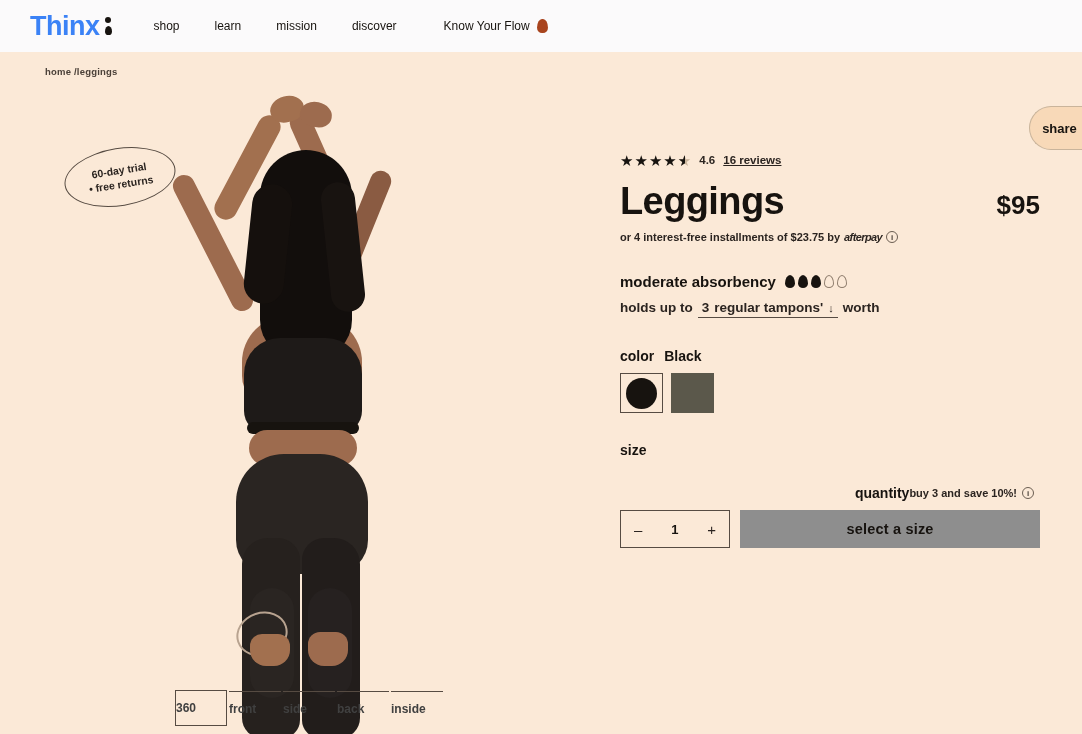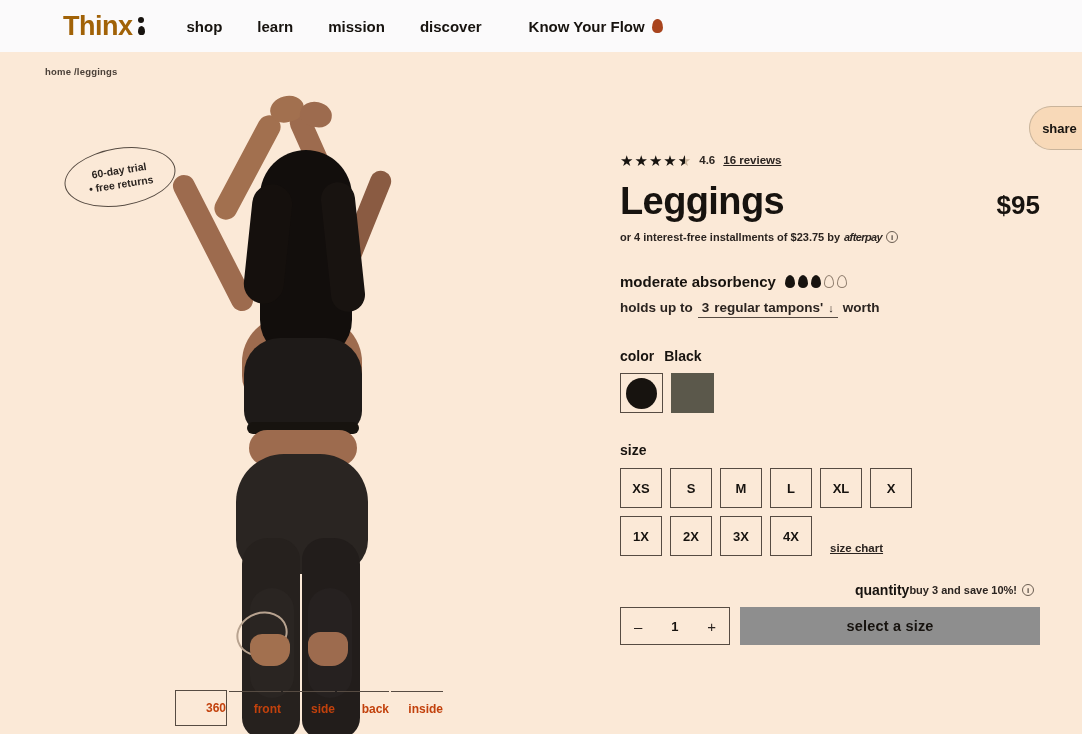--- a/index.html
+++ b/index.html
@@ -11,31 +11,31 @@
   }
   #page { position: relative; width: 1082px; height: 734px; background: #FBE9D7; }
 
   
   .header {
     position: absolute; top: 0; left: 0; width: 1082px; height: 52px;
     background: #FBFAFB; display: flex; align-items: center;
   }
   .logo-wrap { display: flex; align-items: center; margin-left: 30px; }
   .logo-text {
-    font-size: 27px; font-weight: bold; color: #a16207;
-    letter-spacing: -0.5px; line-height: 1; margin-left: 33px;
+    font-size: 27px; font-weight: bold; color: #3b82f6;
+    letter-spacing: -0.5px; line-height: 1;
   }
   .logo-dots { margin-left: 5px; display: flex; flex-direction: column;
     align-items: center; justify-content: center; gap: 3px; }
   .logo-dots i { display: block; width: 6px; height: 6px; border-radius: 50%;
     background: #17130F; }
   .logo-dots i.drop { border-radius: 50% 50% 50% 50% / 60% 60% 40% 40%;
     width: 7px; height: 9px; }
   .nav { display: flex; align-items: center; margin-left: 42px; gap: 35px; }
-  .nav-item { font-size: 15px; color: #17130F; font-weight: 700; white-space: nowrap; }
+  .nav-item { font-size: 12px; color: #17130F; font-weight: 400; white-space: nowrap; }
   .nav-item.flow { display: flex; align-items: center; gap: 7px; margin-left: 12px; }
   .flow-icon { width: 11px; height: 14px; background: #A8441E;
     border-radius: 45% 45% 45% 45% / 62% 62% 38% 38%; display: inline-block; }
 
   
   .breadcrumb {
     position: absolute; top: 66px; left: 45px;
     font-size: 9.5px; color: #4A4038; font-weight: 600; letter-spacing: 0.2px;
   }
 
@@ -107,22 +107,22 @@
     border-radius: 12px 12px 16px 16px; }
   .foot-r{ width: 40px; height: 34px; left: 158px; top: 544px; background:#9D6B4E;
     border-radius: 12px 12px 16px 16px; }
   .cable { width: 52px; height: 44px; left: 86px; top: 524px;
     border: 2px solid #B8A390; border-radius: 50%; background: none;
     transform: rotate(-18deg); }
 
   
   .viewtabs { position: absolute; top: 690px; left: 175px; display: flex; gap: 0; }
   .viewtab {
-    width: 52px; height: 36px; display: flex; align-items: center; justify-content: flex-end;
-    font-size: 12px; color: #c2410c; font-weight: 600; margin-right: 2px;
+    width: 52px; height: 36px; display: flex; align-items: center; justify-content: flex-start;
+    font-size: 12px; color: #404040; font-weight: 600; margin-right: 2px;
   }
   .viewtab.sel { border: 1.5px solid #564B42; }
   .viewtab.rule { border-top: 1.5px solid #564B42; height: 34px; margin-top: 1px; }
 
   
   .panel { position: absolute; top: 150px; left: 620px; width: 420px; }
 
   .rating-row { display: flex; align-items: center; gap: 8px; height: 20px; }
   .stars { display: flex; gap: 1px; align-items: center; }
   .star { font-size: 15px; color: #17130F; line-height: 1; }
@@ -340,37 +340,20 @@
       <div class="swatches">
         <div class="sw-box">
           <span class="sw-circle"></span>
         </div>
         <div class="sw-plain"></div>
       </div>
     </div>
 
     <div class="size-sec">
       <span class="sec-label">size</span>
-      <div class="size-grid">
-        <div class="size-row">
-          <button class="size-btn">XS</button>
-          <button class="size-btn">S</button>
-          <button class="size-btn">M</button>
-          <button class="size-btn">L</button>
-          <button class="size-btn">XL</button>
-          <button class="size-btn">X</button>
-        </div>
-        <div class="size-row">
-          <button class="size-btn">1X</button>
-          <button class="size-btn">2X</button>
-          <button class="size-btn">3X</button>
-          <button class="size-btn">4X</button>
-          <span class="size-chart-link">size chart</span>
-        </div>
-      </div>
     </div>
 
     <div class="qty-sec">
       <div class="qty-head">
         <span class="sec-label">quantity</span>
         <span class="buy3">
           <span>buy 3 and save 10%!</span>
           <span class="info-i">i</span>
         </span>
       </div>

